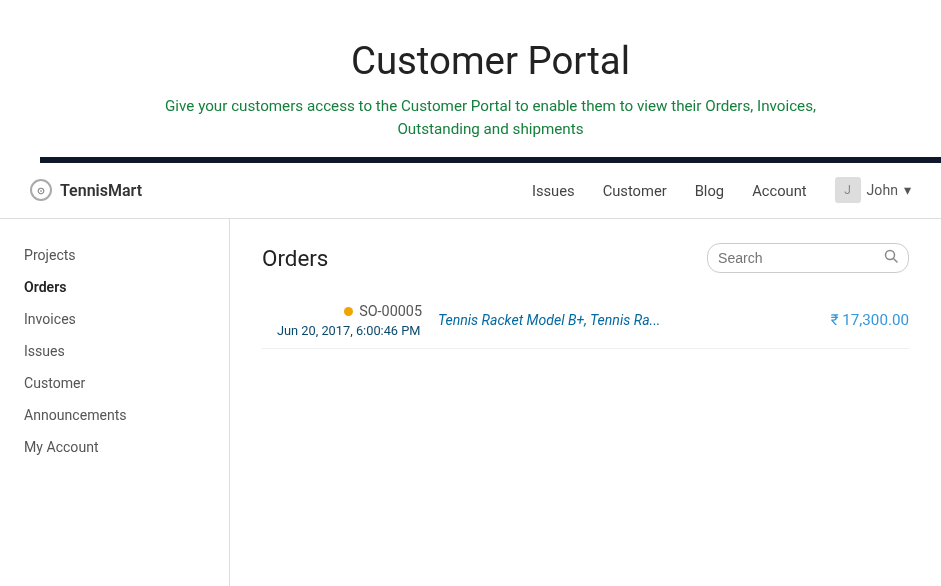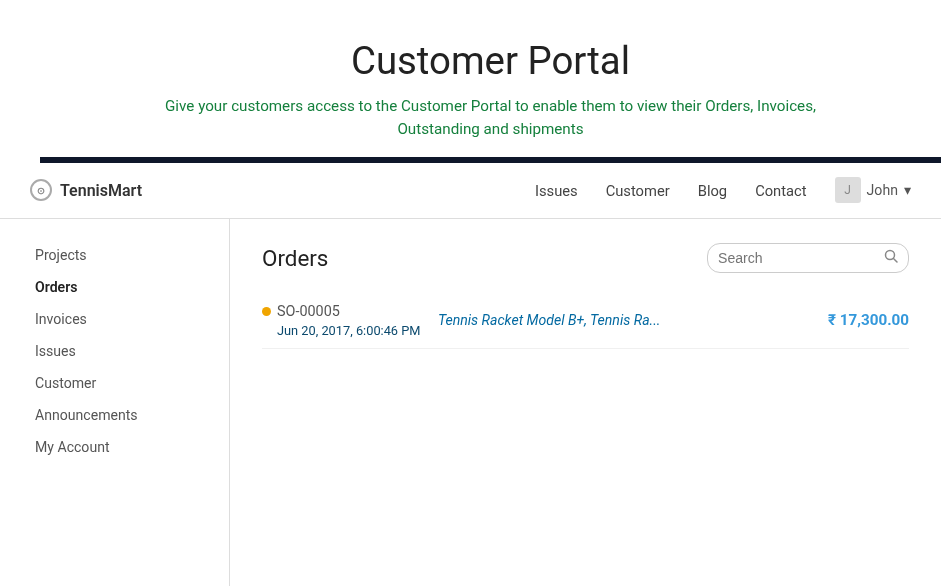--- a/index.html
+++ b/index.html
@@ -100,21 +100,21 @@
     }
 
     
     .sidebar {
       width: 230px;
       min-width: 230px;
       border-right: 1px solid #ddd;
       padding: 20px 0;
     }
     .sidebar-item {
-      padding: 8px 35px;
+      padding: 8px 24px;
       font-size: 0.88rem;
       color: #555;
       cursor: pointer;
     }
     .sidebar-item.active {
       font-weight: 600;
       color: #222;
     }
 
     
@@ -165,20 +165,21 @@
     }
     .order-info {
       min-width: 160px;
     }
     .order-id {
       display: flex;
       align-items: center;
       gap: 6px;
       color: #555;
       font-size: 0.9rem;
+      justify-content: flex-end;
     }
     .order-dot {
       width: 9px;
       height: 9px;
       border-radius: 50%;
       background: #f0a500;
       display: inline-block;
     }
     .order-date {
       font-size: 0.8rem;
@@ -189,21 +190,21 @@
     .order-products {
       flex: 1;
       color: #0369a1;
       font-size: 0.88rem;
       cursor: pointer;
       font-style: italic;
     }
     .order-amount {
       color: #3498db;
       font-size: 0.95rem;
-      font-weight: 700;
+      font-weight: 400;
       white-space: nowrap;
     }
   </style>
 </head>
 <body>
 
 <div class="page-header">
   <h1>Customer Portal</h1>
   <p>Give your customers access to the Customer Portal to enable them to view their Orders, Invoices, Outstanding  and shipments</p>
 </div>
@@ -217,21 +218,21 @@
     <li>
       <a href="#">Issues</a>
     </li>
     <li>
       <a href="#">Customer</a>
     </li>
     <li>
       <a href="#">Blog</a>
     </li>
     <li>
-      <a href="#">Contact</a>
+      <a href="#">Account</a>
     </li>
   </ul>
   <div class="navbar-user">
     <div class="user-avatar">J</div>
     <span>John</span>
     <span>▾</span>
   </div>
 </nav>
 
 <div class="main-layout">

